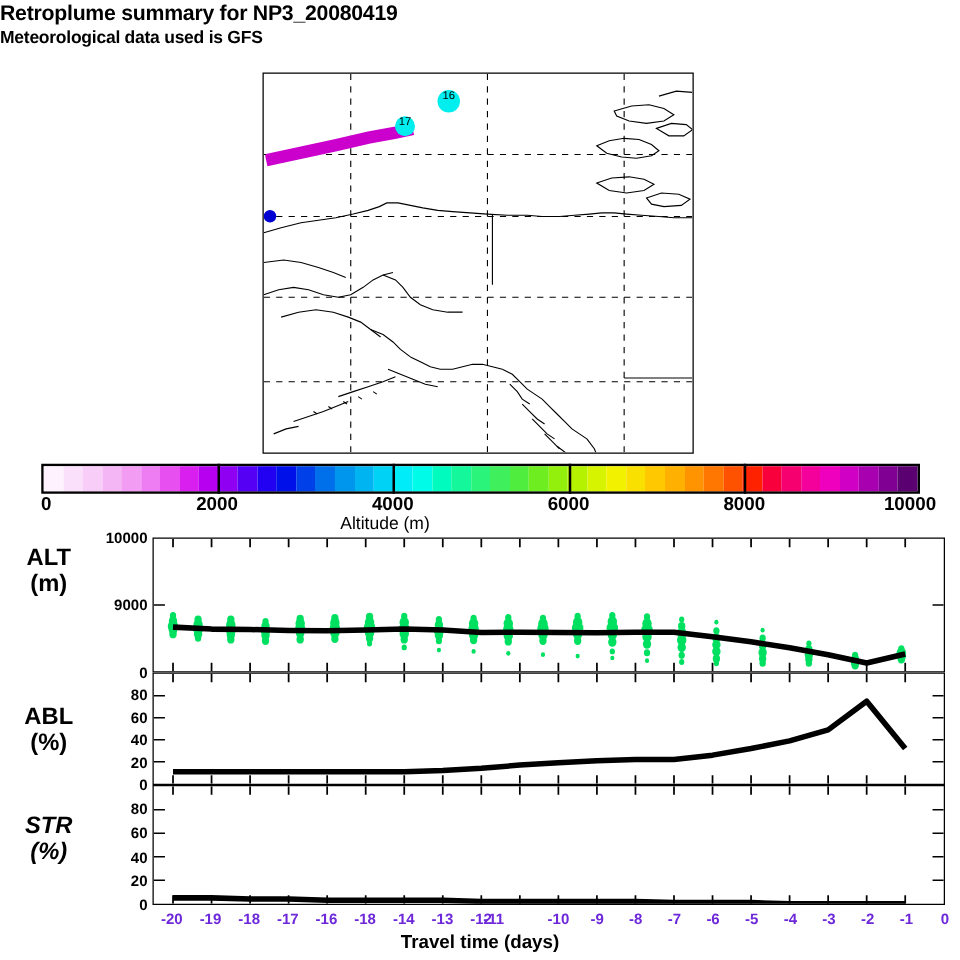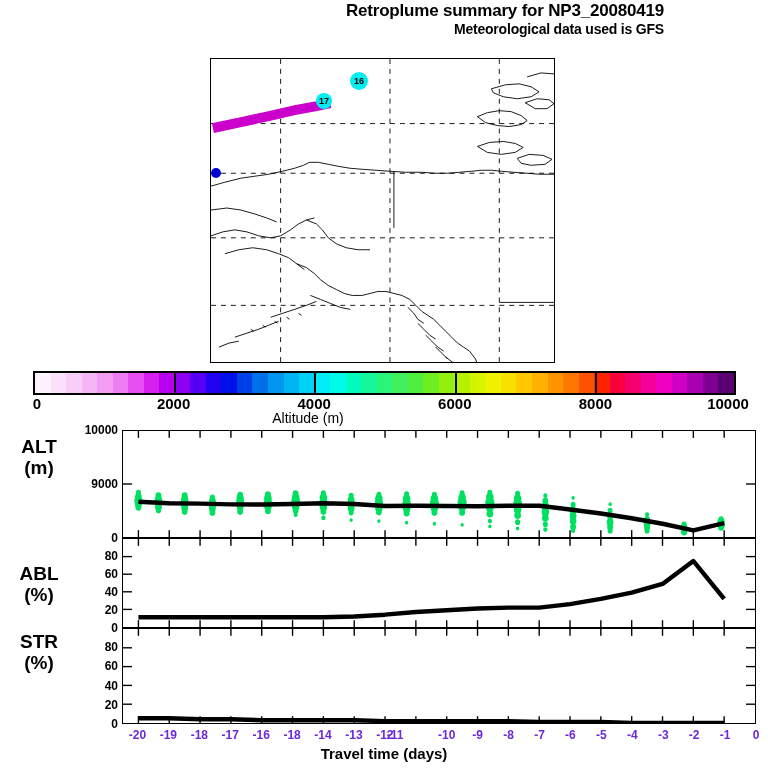--- a/index.html
+++ b/index.html
@@ -9,21 +9,21 @@
   body {
     width: 768px; height: 768px;
     position: relative;
     font-family: "Liberation Sans", sans-serif;
     overflow: hidden;
   }
 
   
   #title-block {
     position: absolute; left: 0; top: 0; width: 664px;
-    text-align: right;
+    text-align: left;
   }
   #main-title {
     font-size: 17px; font-weight: bold; color: #000;
     line-height: 21px; letter-spacing: -0.2px;
   }
   #time-line {
     font-size: 16px; font-weight: bold; color: #000;
     line-height: 20px; letter-spacing: -0.2px;
     white-space: pre;
   }
@@ -40,22 +40,22 @@
     border: 1px solid #000;
     background: #ffffff;
     overflow: hidden;
     box-sizing: border-box;
   }
   #map-svg { display:block; width:100%; height:100%; }
 
   .mk {
     position: absolute;
     border-radius: 50%;
-    display: flex; align-items: center; justify-content: center;
-    font-size: 9px; font-weight: bold; color: #000;
+    display: flex; justify-content: center;
+    font-size: 9px; font-weight: normal; color: #000;
     font-family: "Liberation Sans", sans-serif;
     line-height: 1;
   }
 
   
   #cb-wrap {
     position: absolute; left: 33px; top: 371px;
     width: 703px; height: 24px;
     border: 2px solid #000;
     box-sizing: border-box;
@@ -99,21 +99,21 @@
 
   .rowlabel {
     position: absolute;
     left: 8px; width: 62px;
     text-align: center;
     font-size: 19px; font-weight: bold; color: #000;
     line-height: 21px;
   }
   #lab-alt { top: 436px; }
   #lab-abl { top: 563px; }
-  #lab-str { top: 631px; }
+  #lab-str { top: 650px; font-style: italic; }
 
   .ytick {
     position: absolute;
     right: 0; width: 56px;
     text-align: right;
     font-size: 12px; font-weight: bold; color: #000;
     transform: translateY(-50%);
     white-space: nowrap;
   }
   .ycol { position: absolute; left: 60px; width: 58px; }

